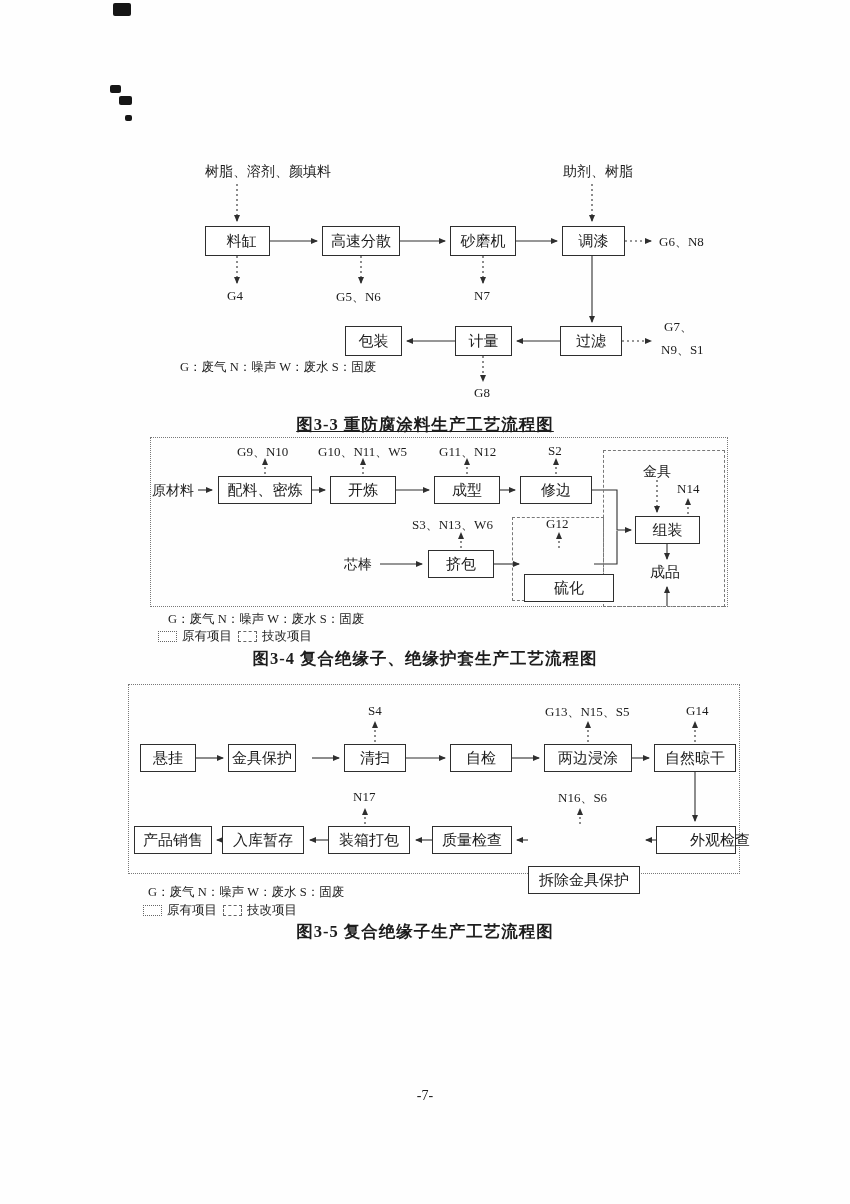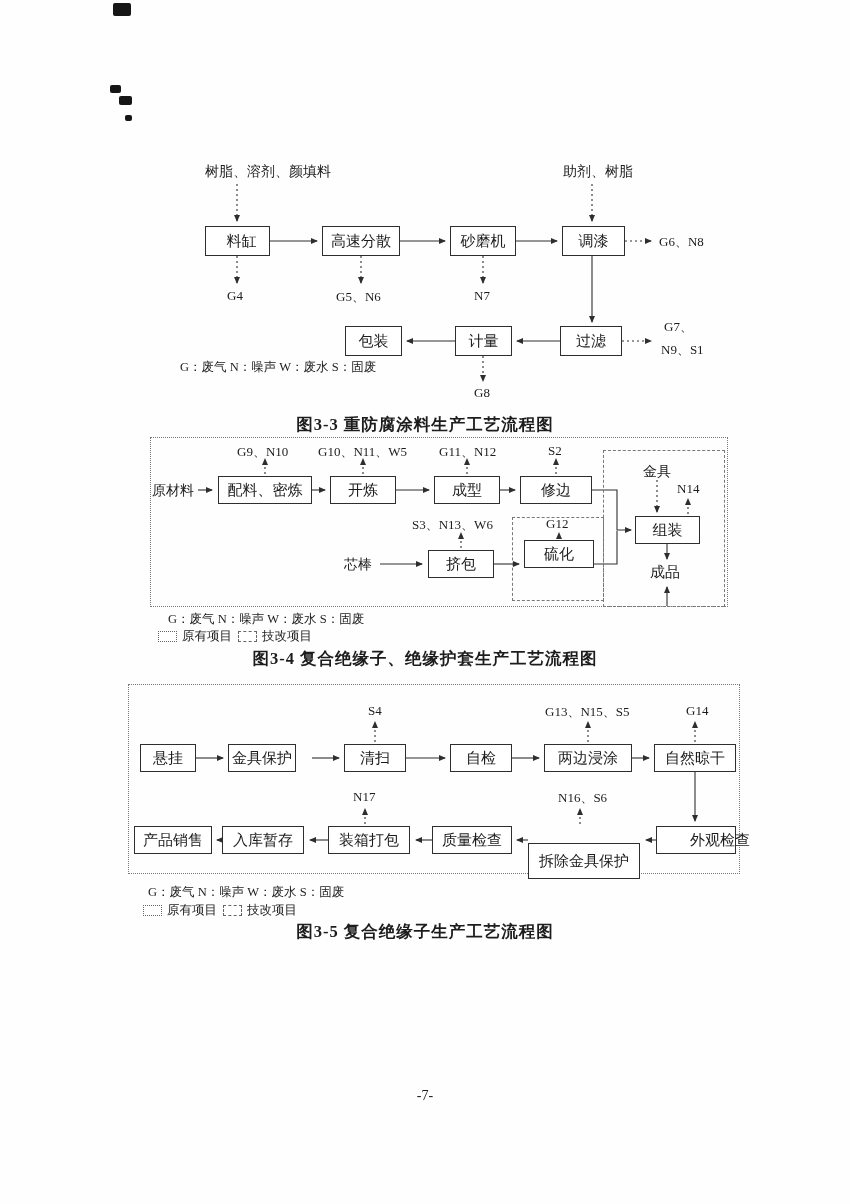--- a/index.html
+++ b/index.html
@@ -108,37 +108,37 @@
 
   <div class="em" style="left:227px;top:288px;">G4</div>
   <div class="em" style="left:336px;top:288px;">G5、N6</div>
   <div class="em" style="left:474px;top:288px;">N7</div>
   <div class="em" style="left:659px;top:233px;">G6、N8</div>
   <div class="em" style="left:664px;top:318px;">G7、</div>
   <div class="em" style="left:661px;top:341px;">N9、S1</div>
   <div class="em" style="left:474px;top:385px;">G8</div>
 
   <div class="legend" style="left:180px;top:359px;">G：废气 N：噪声 W：废水 S：固废</div>
-  <div class="fig-title" style="top:414px;">图3-3  重防腐涂料生产工艺流程图</div>
+  <div class="fig-title" style="top:414px;text-decoration:underline;">图3-3  重防腐涂料生产工艺流程图</div>
 
   <div class="region dot" style="left:150px;top:437px;width:578px;height:170px;"></div>
   <div class="region dash" style="left:603px;top:450px;width:122px;height:157px;"></div>
   <div class="region dash" style="left:512px;top:517px;width:92px;height:84px;"></div>
 
   <div class="lbl" style="left:152px;top:482px;">原材料</div>
   <div class="lbl" style="left:643px;top:463px;">金具</div>
   <div class="lbl" style="left:344px;top:556px;">芯棒</div>
 
   <div class="box" style="left:218px;top:476px;width:94px;height:28px;">配料、密炼</div>
   <div class="box" style="left:330px;top:476px;width:66px;height:28px;">开炼</div>
   <div class="box" style="left:434px;top:476px;width:66px;height:28px;">成型</div>
   <div class="box" style="left:520px;top:476px;width:72px;height:28px;">修边</div>
   <div class="box" style="left:635px;top:516px;width:65px;height:28px;">组装</div>
   <div class="box" style="left:428px;top:550px;width:66px;height:28px;">挤包</div>
-  <div class="box" style="left:524px;top:540px;width:70px;height:28px;">硫化</div>
+  <div class="box" style="left:524px;top:574px;width:90px;height:28px;">硫化</div>
 
   <div class="lbl" style="left:650px;top:563px;font-size:15px;">成品</div>
 
   <div class="em" style="left:237px;top:443px;">G9、N10</div>
   <div class="em" style="left:318px;top:443px;">G10、N11、W5</div>
   <div class="em" style="left:439px;top:443px;">G11、N12</div>
   <div class="em" style="left:548px;top:443px;">S2</div>
   <div class="em" style="left:677px;top:481px;">N14</div>
   <div class="em" style="left:412px;top:516px;">S3、N13、W6</div>
   <div class="em" style="left:546px;top:516px;">G12</div>
@@ -153,21 +153,21 @@
   <div class="region dot" style="left:128px;top:684px;width:612px;height:190px;"></div>
 
   <div class="box" style="left:140px;top:744px;width:56px;height:28px;">悬挂</div>
   <div class="box" style="left:228px;top:744px;width:68px;height:28px;">金具保护</div>
   <div class="box" style="left:344px;top:744px;width:62px;height:28px;">清扫</div>
   <div class="box" style="left:450px;top:744px;width:62px;height:28px;">自检</div>
   <div class="box" style="left:544px;top:744px;width:88px;height:28px;">两边浸涂</div>
   <div class="box" style="left:654px;top:744px;width:82px;height:28px;">自然晾干</div>
 
   <div class="box" style="left:656px;top:826px;width:80px;height:28px;padding-left:48px;">外观检查</div>
-  <div class="box" style="left:528px;top:843px;width:112px;height:36px;">拆除金具保护</div>
+  <div class="box" style="left:528px;top:866px;width:112px;height:28px;">拆除金具保护</div>
   <div class="box" style="left:432px;top:826px;width:80px;height:28px;">质量检查</div>
   <div class="box" style="left:328px;top:826px;width:82px;height:28px;">装箱打包</div>
   <div class="box" style="left:222px;top:826px;width:82px;height:28px;">入库暂存</div>
   <div class="box" style="left:134px;top:826px;width:78px;height:28px;">产品销售</div>
 
   <div class="em" style="left:368px;top:703px;">S4</div>
   <div class="em" style="left:545px;top:703px;">G13、N15、S5</div>
   <div class="em" style="left:686px;top:703px;">G14</div>
   <div class="em" style="left:353px;top:789px;">N17</div>
   <div class="em" style="left:558px;top:789px;">N16、S6</div>

